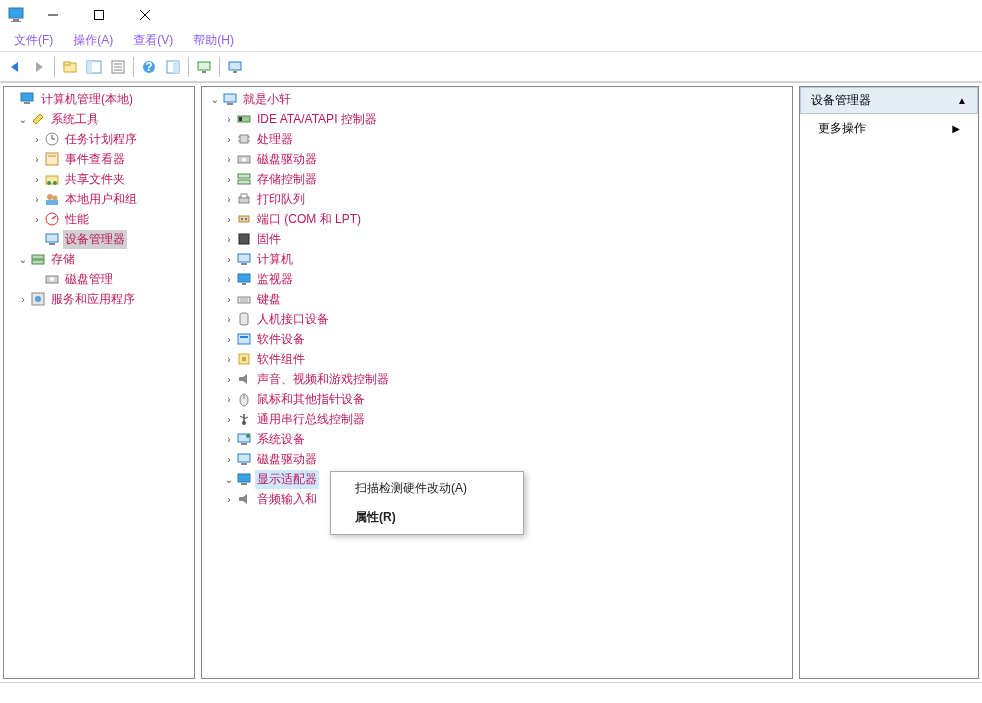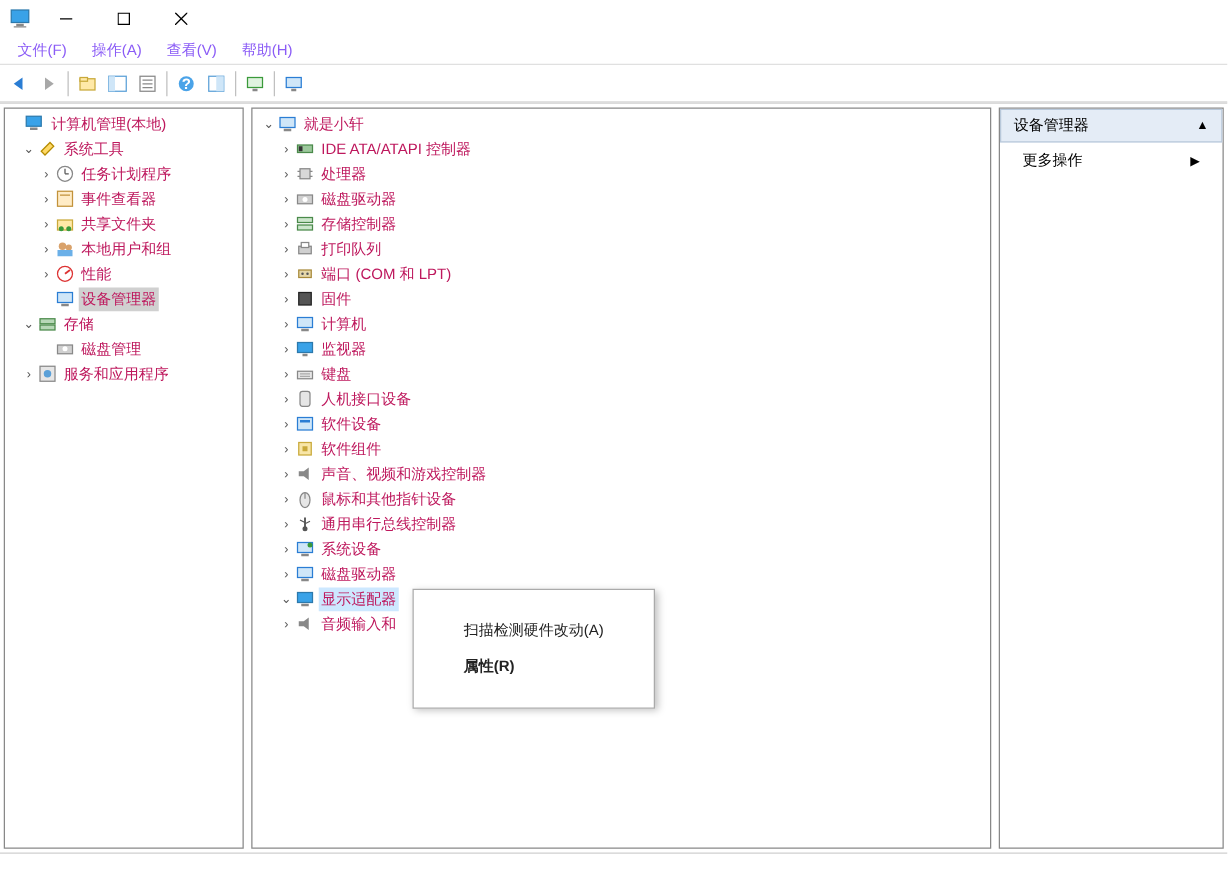--- a/index.html
+++ b/index.html
@@ -24,21 +24,21 @@
 .right-header { background:#fff; border-bottom:1px solid #d0d0d0; padding:4px 10px; color:#000; }
 .right-sub { background:#e4ecf6; border:1px solid #b8c8da; padding:4px 10px; display:flex; justify-content:space-between; align-items:center; margin:0; }
 .right-item { padding:6px 18px; display:flex; justify-content:space-between; align-items:center; }
 .tree-row { display:flex; align-items:center; height:20px; white-space:nowrap; }
 .tree-row .exp { width:14px; text-align:center; color:#555; font-size:10px; }
 .tree-row .ico { width:16px; height:16px; margin:0 3px 0 0; display:flex; align-items:center; justify-content:center; }
 .tree-row .lbl { color:#be185d; padding:1px 2px; }
 .tree-row.selected .lbl { background:#d0d0d0; }
 .tree-row.hl .lbl { background:#cde8ff; }
 
-.context-menu { position:absolute; background:#fff; border:1px solid #aaa; box-shadow:2px 2px 6px rgba(0,0,0,0.25); padding:18px; z-index:10; width:194px; }
+.context-menu { position:absolute; background:#fff; border:1px solid #aaa; box-shadow:2px 2px 6px rgba(0,0,0,0.25); padding:2px; z-index:10; width:194px; }
 .context-menu .cm-item { padding:6px 22px; color:#222; }
 
 
 svg { display:block; }
 </style>
 </head>
 <body>
 
 <div class="title-bar">
   <span class="app-icon">

